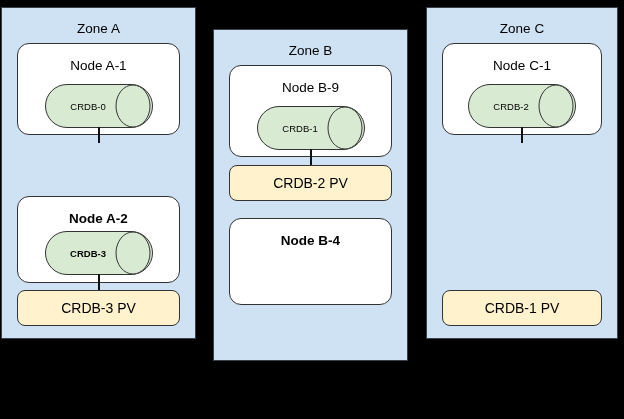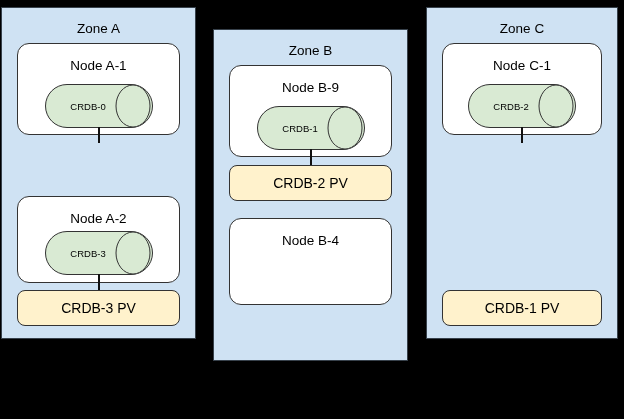--- a/index.html
+++ b/index.html
@@ -30,21 +30,21 @@
     font-size: 13.5px; line-height: 16px;
   }
 
   .node {
     position: absolute; left: 15px; right: 15px;
     background: #ffffff;
     border: 1px solid #333333;
     border-radius: 12px;
   }
   .node-1 { top: 35px;  height: 90px; }
-  .node-2 { top: 188px; height: 85px; }
+  .node-2 { top: 188px; height: 85px; font-weight: bold; }
 
   .node-label {
     position: absolute; top: 14px; left: 0; right: 0;
     text-align: center;
     font-size: 13.5px; line-height: 16px;
   }
 
   .cylinder {
     position: absolute;
     left: 50%; margin-left: -54px;

